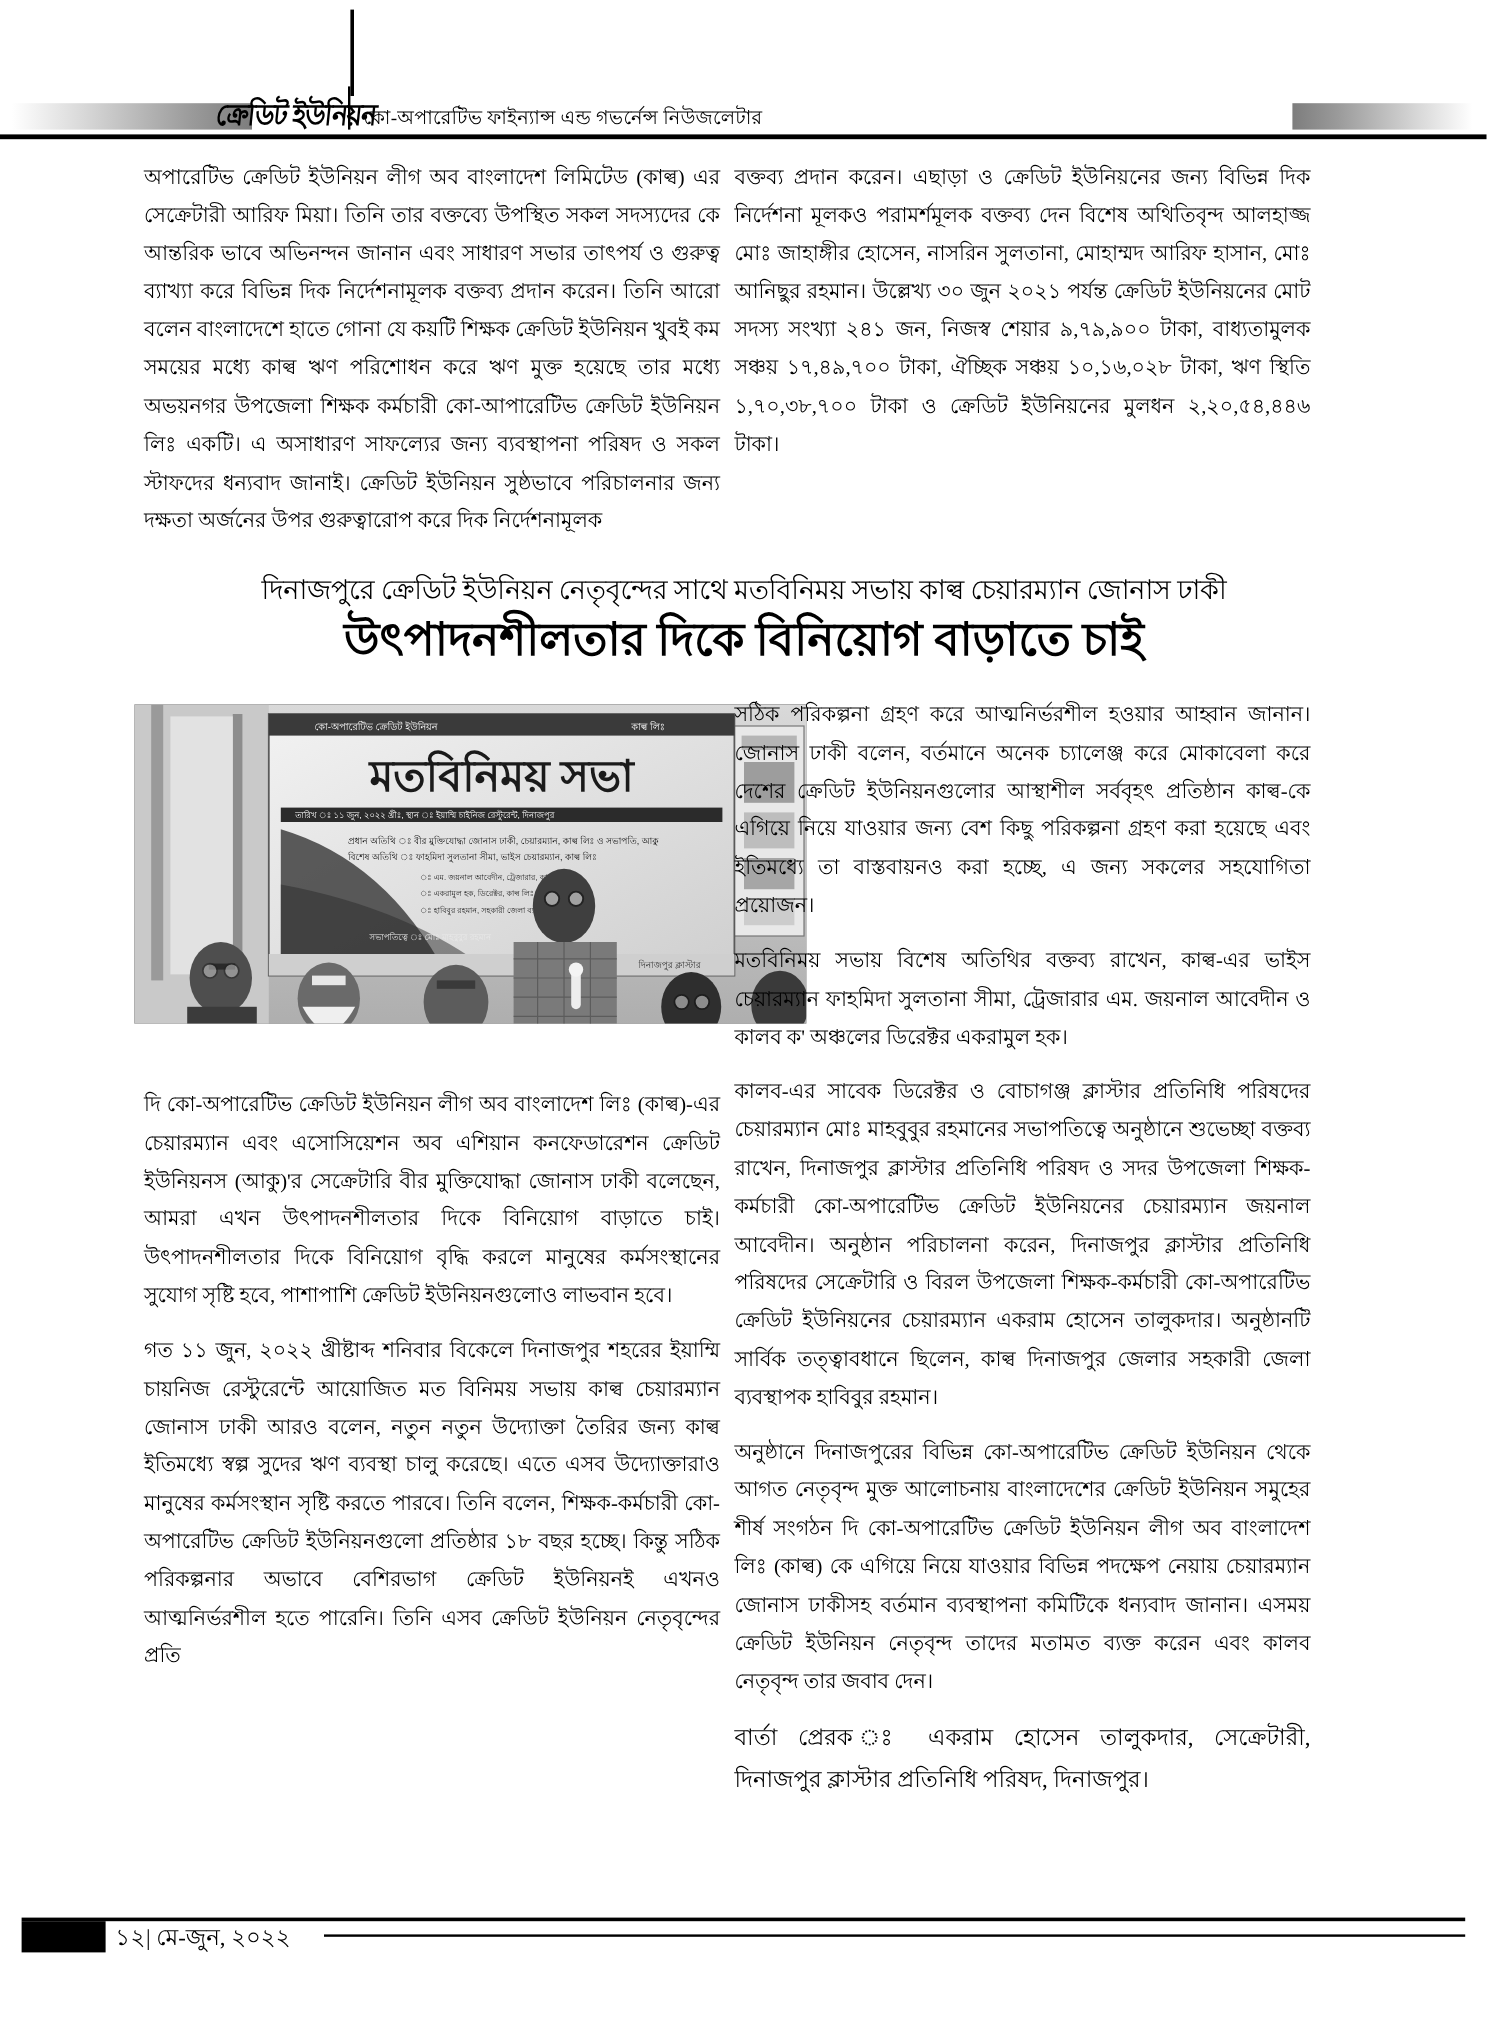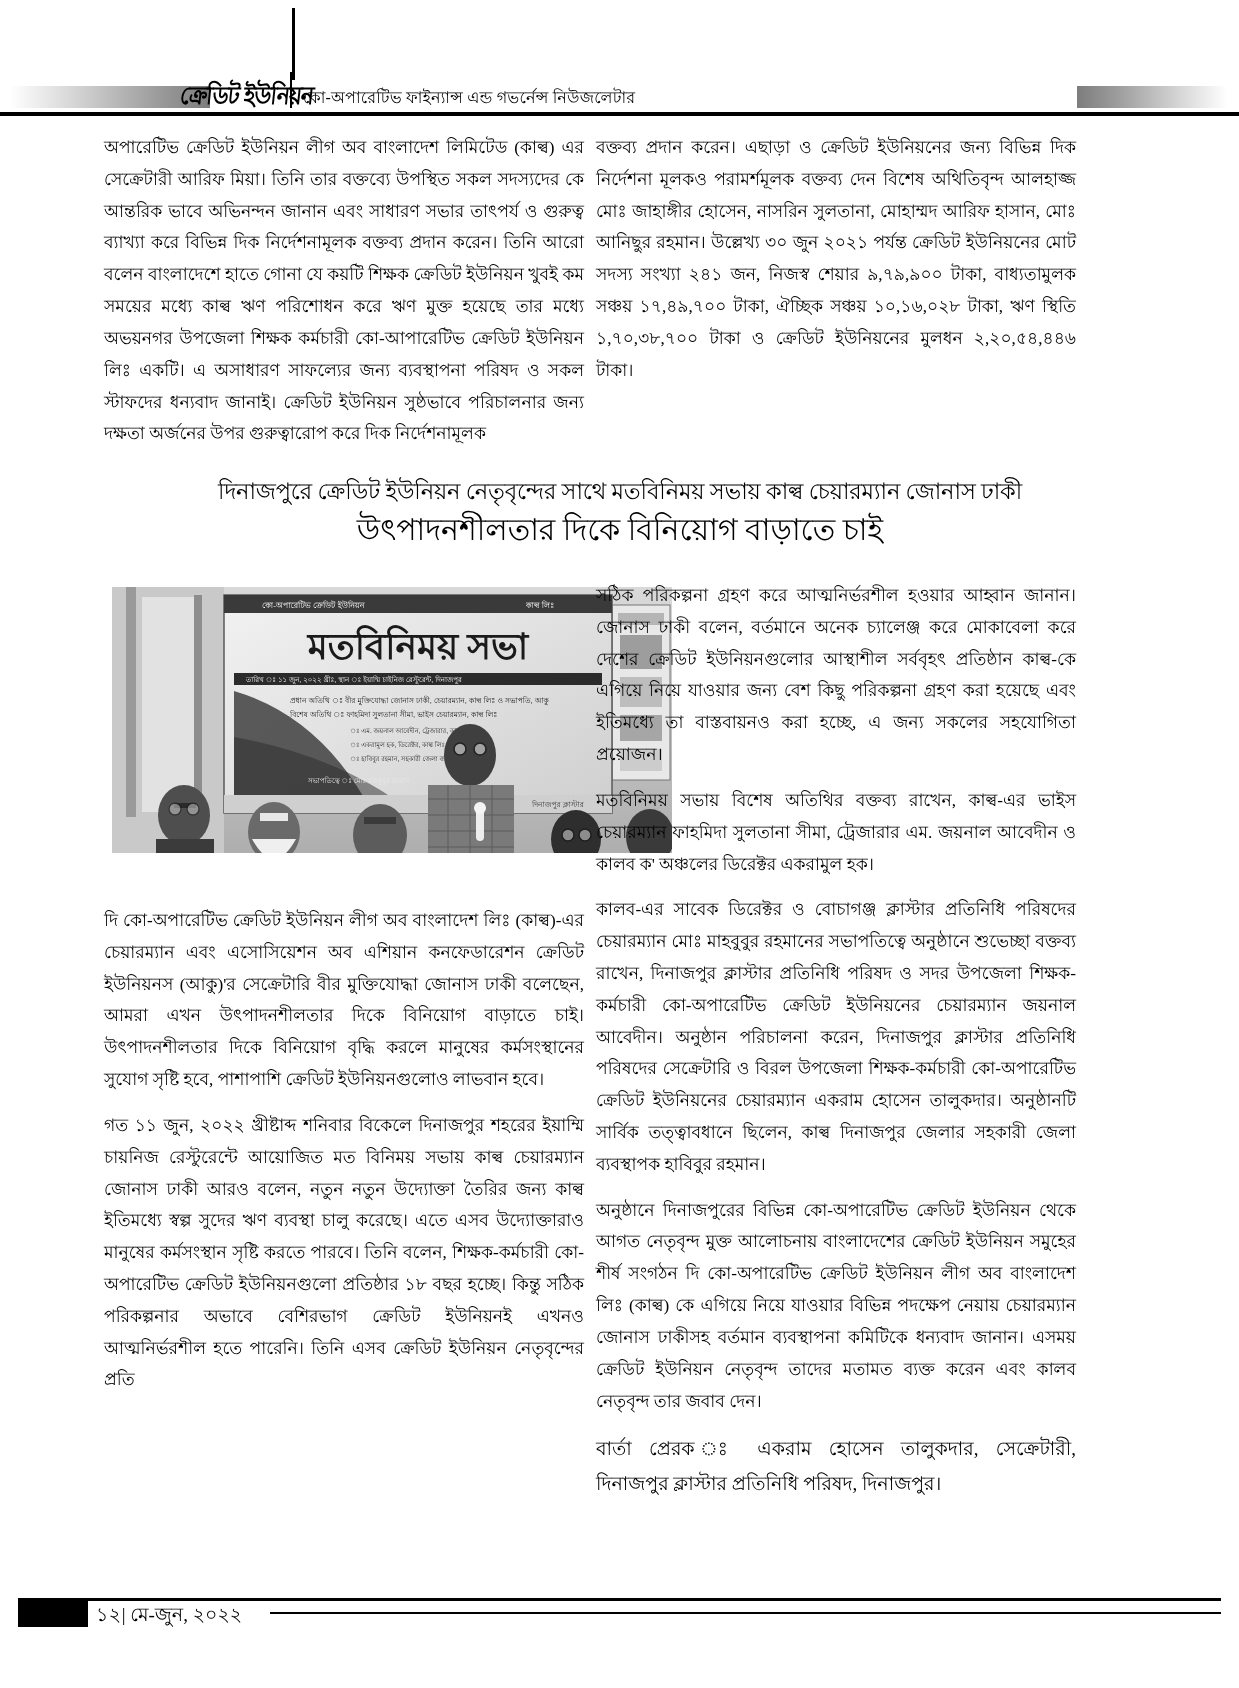--- a/index.html
+++ b/index.html
@@ -81,20 +81,21 @@
   }
 
   
   .col {
     position: absolute;
     width: 480px;
     font-size: 17.2px;
     line-height: 1.85;
     text-align: justify;
     text-justify: inter-word;
+    margin-left: 16px;
   }
   .col-left  { left: 104px; }
   .col-right { left: 596px; }
 
   .col p { margin: 0 0 14px 0; }
 
   
   #top-left  { top: 132px; }
   #top-right { top: 132px; }
 
@@ -107,22 +108,22 @@
     text-align: center;
   }
   .kicker {
     font-size: 22.5px;
     font-weight: normal;
     line-height: 1.25;
     letter-spacing: -0.2px;
     white-space: nowrap;
   }
   .headline {
-    font-size: 30px;
-    font-weight: normal;
+    font-size: 38px;
+    font-weight: bold;
     line-height: 1.2;
     margin-top: 6px;
     letter-spacing: 0px;
   }
 
   
   .photo {
     position: absolute;
     left: 112px;
     top: 587px;

